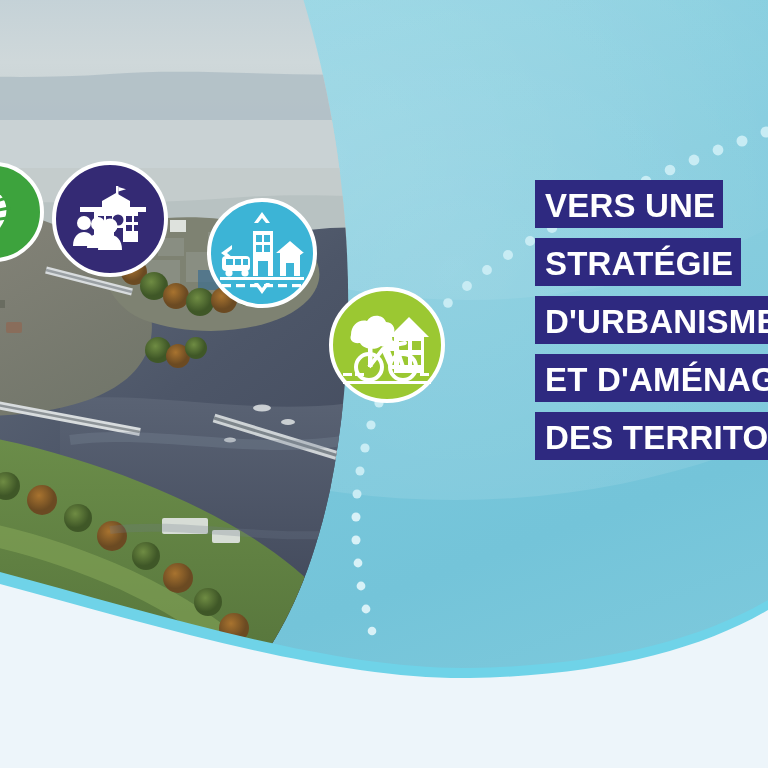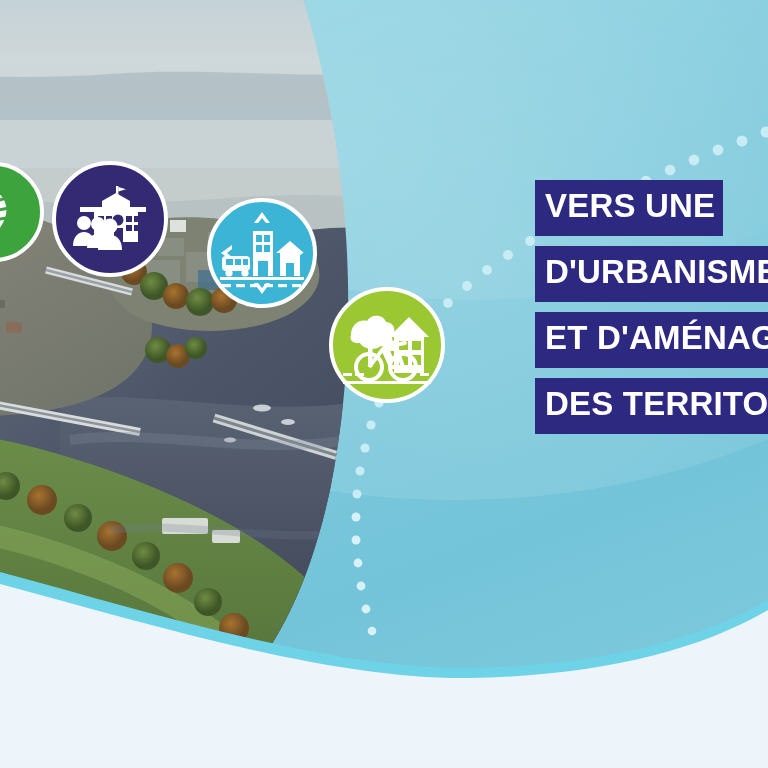--- a/index.html
+++ b/index.html
@@ -59,21 +59,21 @@
   .title-stack{
     position:absolute;left:535px;top:180px;
     display:flex;flex-direction:column;gap:10px;
     z-index:40;
   }
   .title-line{
     background:#2E2980;
     color:#ffffff;
     font-size:33px;
     line-height:52px;
-    height:56px;
+    height:48px;
     font-weight:bold;
     letter-spacing:.2px;
     white-space:nowrap;
     padding:0 8px 0 10px;
     box-sizing:border-box;
     display:block;
     width:max-content;
   }
 
   
@@ -467,20 +467,21 @@
           <rect x="2" y="72" width="9" height="3"></rect>
           <rect x="14" y="72" width="9" height="3"></rect>
           <rect x="79" y="72" width="9" height="3"></rect>
         </g>
       </g>
     </svg>
   </div>
 
   <div class="title-stack">
     <span class="title-line">VERS UNE</span>
+    <span class="title-line">STRATÉGIE</span>
     <span class="title-line">D'URBANISME</span>
     <span class="title-line">ET D'AMÉNAGEMENT</span>
     <span class="title-line">DES TERRITOIRES</span>
   </div>
 
   <div class="wave-layer">
     <svg width="768" height="230" viewBox="0 0 768 230" preserveAspectRatio="none" aria-hidden="true">
       <path d="M0,34 C150,74 330,132 470,130 C600,128 700,102 768,62 L768,230 L0,230 Z" fill="#6FD3E8"></path>
       <path d="M0,46 C150,86 330,142 470,140 C600,138 700,112 768,72 L768,230 L0,230 Z" fill="#EDF5FA"></path>
     </svg>

